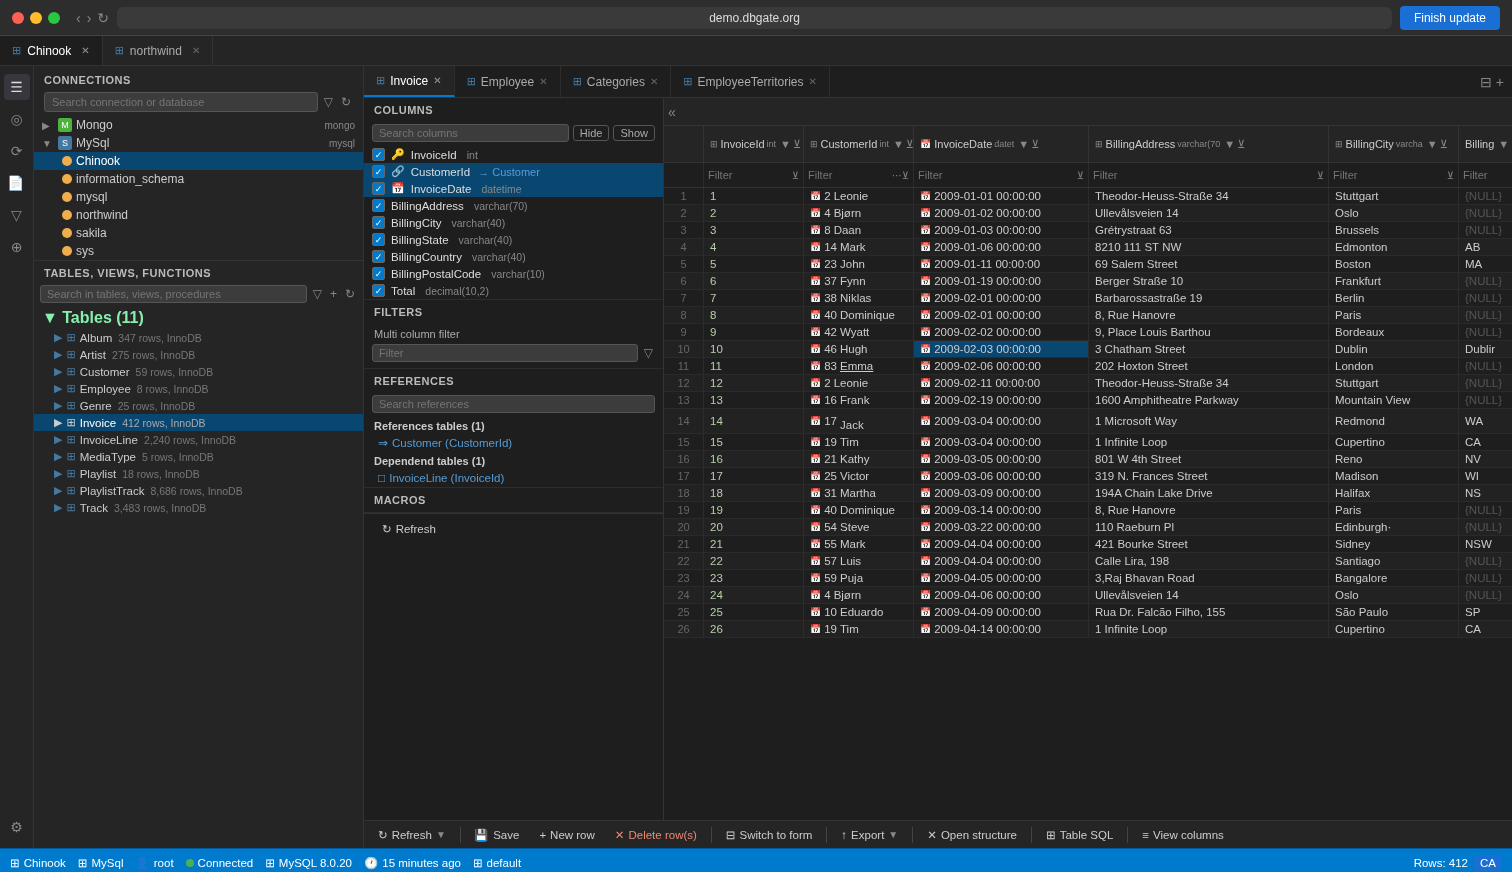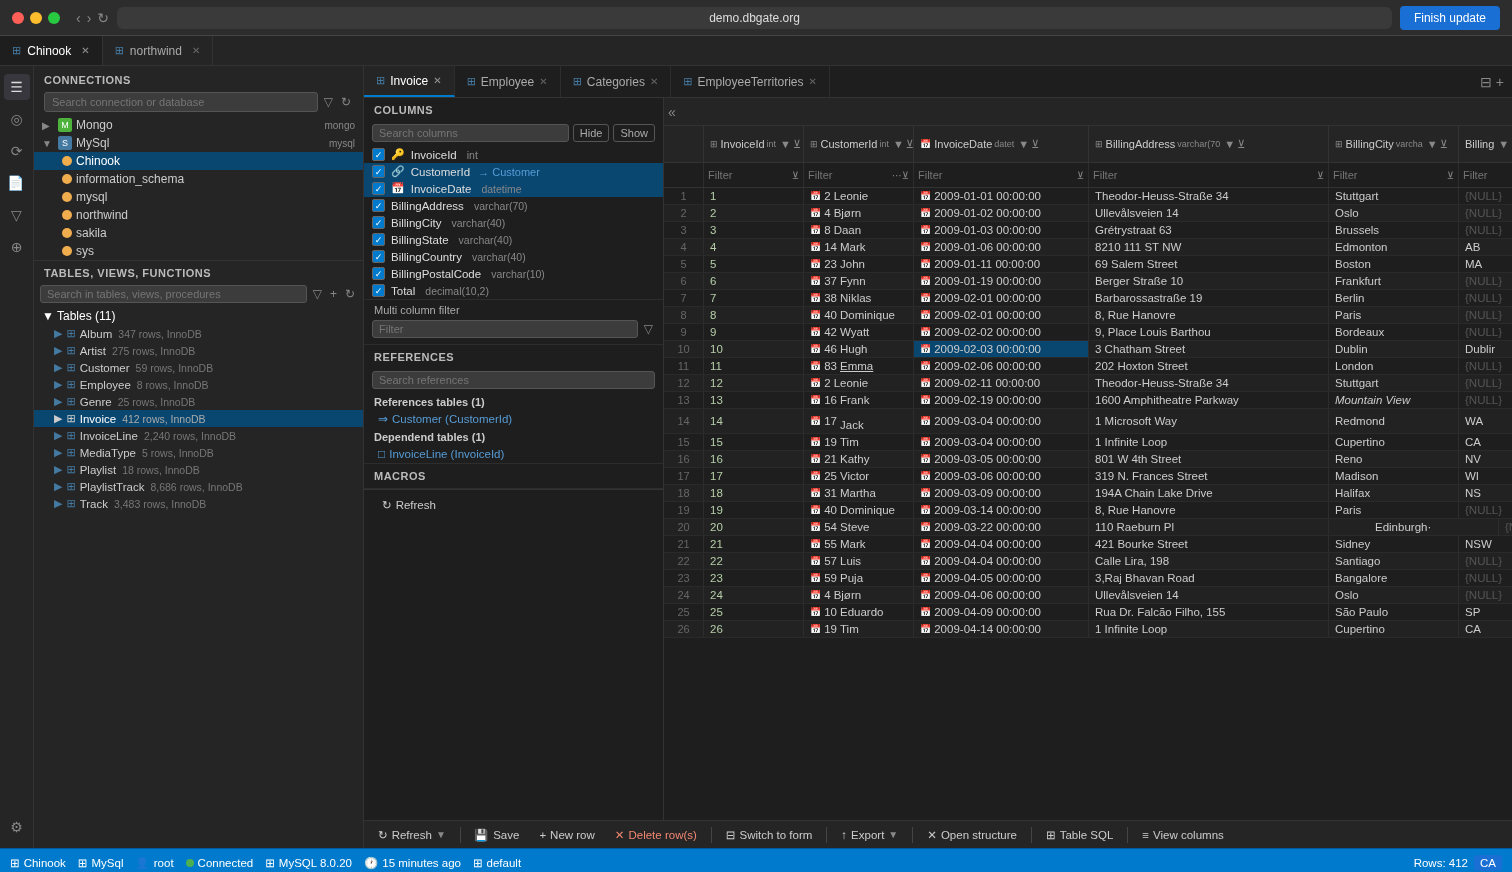--- a/index.html
+++ b/index.html
@@ -53,21 +53,21 @@
     .db-icon.mongo { background: #4db33d; }
     .db-icon.mysql { background: #4479a1; }
     .db-icon.db { background: #f0ad4e; width: 10px; height: 10px; border-radius: 50%; }
     .tree-item-label { flex: 1; }
 
     
     .section-header { padding: 6px 10px 4px; font-size: 11px; font-weight: bold; color: #bbb; letter-spacing: 0.5px; border-top: 1px solid #333; display: flex; align-items: center; gap: 4px; }
     .tables-search-row { display: flex; align-items: center; gap: 4px; padding: 2px 6px 4px; }
     .tables-search-input { flex: 1; background: #3c3c3c; border: 1px solid #555; border-radius: 3px; padding: 2px 6px; color: #ccc; font-size: 11px; outline: none; }
     .tables-tree { overflow-y: auto; flex: 1; }
-    .table-group { padding: 2px 8px; font-size: 12px; color: #ffffff; }
+    .table-group { padding: 2px 8px; font-size: 16px; color: #86efac; font-weight: bold; }
     .table-row { display: flex; align-items: center; padding: 2px 8px 2px 20px; cursor: pointer; gap: 4px; font-size: 11.5px; }
     .table-row.selected { background: #094771; color: #fff; }
     .table-icon { color: #4479a1; font-size: 11px; }
     .table-meta { color: #777; font-size: 10.5px; margin-left: 2px; }
 
     
     .right-area { flex: 1; display: flex; flex-direction: column; overflow: hidden; }
 
     
     .inner-tabs { display: flex; align-items: center; background: #1e1e1e; border-bottom: 1px solid #333; height: 32px; }
@@ -78,21 +78,21 @@
     .tab-actions { margin-left: auto; display: flex; gap: 4px; padding-right: 8px; }
     .tab-action-btn { background: none; border: none; color: #888; cursor: pointer; font-size: 14px; }
 
     
     .content-split { display: flex; flex: 1; overflow: hidden; }
 
     
     .columns-panel { width: 300px; border-right: 1px solid #333; display: flex; flex-direction: column; background: #1e1e1e; overflow-y: auto; }
     .panel-section { border-bottom: 1px solid #2d2d2d; }
     .panel-section-title { font-size: 11px; font-weight: bold; color: #bbb; padding: 6px 10px; letter-spacing: 0.5px; }
-    .col-search-row { display: flex; padding: 2px 8px 4px; gap: 4px; }
+    .col-search-row { display: flex; align-items: center; padding: 2px 8px 4px; gap: 4px; }
     .col-search-input { flex: 1; background: #3c3c3c; border: 1px solid #555; border-radius: 3px; padding: 2px 6px; color: #ccc; font-size: 11px; outline: none; }
     .col-btn { background: none; border: 1px solid #555; border-radius: 3px; padding: 1px 6px; color: #aaa; font-size: 11px; cursor: pointer; }
     .col-item { display: flex; align-items: center; padding: 2px 8px; gap: 6px; font-size: 11.5px; cursor: pointer; }
     .col-item.highlighted { background: #094771; }
     .col-checkbox { width: 13px; height: 13px; border: 1px solid #666; border-radius: 2px; display: flex; align-items: center; justify-content: center; background: #007acc; color: white; font-size: 9px; }
     .col-name { color: #ddd; }
     .col-fk { color: #569cd6; font-size: 11px; margin-left: 2px; }
     .col-type { color: #888; font-size: 10.5px; margin-left: 4px; }
 
     
@@ -414,20 +414,21 @@
             <span class="col-type">varchar(10)</span>
           </div>
           <div class="col-item">
             <div class="col-checkbox">✓</div>
             <span class="col-name">Total</span>
             <span class="col-type">decimal(10,2)</span>
           </div>
         </div>
 
         <div class="panel-section">
+          <div class="panel-section-title">FILTERS</div>
           <div class="filter-label">Multi column filter</div>
           <div class="filter-input-row">
             <input class="filter-input" placeholder="Filter" style="">
             <button class="icon-btn">▽</button>
           </div>
         </div>
 
         <div class="panel-section">
           <div class="panel-section-title">REFERENCES</div>
           <div class="ref-search">
@@ -723,21 +724,21 @@
     <div class="grid-cell num" style="width:100px;">13</div>
     <div class="grid-cell" style="width:110px; display:flex; align-items:center; gap:3px;">
       <span style="font-size:9px; color:#888;">📅</span>
       <span class="num">16</span>
       <span style="color:#ccc;">Frank</span>
     </div>
     <div class="grid-cell" style="width:175px;">
       <span style="font-size:9px; color:#888; margin-right:3px;">📅</span>2009-02-19 00:00:00
     </div>
     <div class="grid-cell" style="width:240px;">1600 Amphitheatre Parkway</div>
-    <div class="grid-cell" style="width:130px;font-style:italic;">Mountain View</div>
+    <div class="grid-cell" style="width:130px;">Mountain View</div>
     <div class="grid-cell null-val" style="width:100px;">{NULL}</div>
   </div>
               <div class="grid-row alt">
     <div class="grid-row-num">14</div>
     <div class="grid-cell num" style="width:100px;">14</div>
     <div class="grid-cell" style="width:110px; display:flex; align-items:center; gap:3px;">
       <span style="font-size:9px; color:#888;">📅</span>
       <span class="num">17</span>
       <span style="color:#ccc;margin-top:8px;">Jack</span>
     </div>
@@ -828,21 +829,21 @@
     <div class="grid-cell num" style="width:100px;">20</div>
     <div class="grid-cell" style="width:110px; display:flex; align-items:center; gap:3px;">
       <span style="font-size:9px; color:#888;">📅</span>
       <span class="num">54</span>
       <span style="color:#ccc;">Steve</span>
     </div>
     <div class="grid-cell" style="width:175px;">
       <span style="font-size:9px; color:#888; margin-right:3px;">📅</span>2009-03-22 00:00:00
     </div>
     <div class="grid-cell" style="width:240px;">110 Raeburn Pl</div>
-    <div class="grid-cell" style="width:130px;margin-left:40px;">Edinburgh·</div>
+    <div class="grid-cell" style="width:130px;">Edinburgh·</div>
     <div class="grid-cell null-val" style="width:100px;">{NULL}</div>
   </div>
               <div class="grid-row">
     <div class="grid-row-num">21</div>
     <div class="grid-cell num" style="width:100px;">21</div>
     <div class="grid-cell" style="width:110px; display:flex; align-items:center; gap:3px;">
       <span style="font-size:9px; color:#888;">📅</span>
       <span class="num">55</span>
       <span style="color:#ccc;">Mark</span>
     </div>

